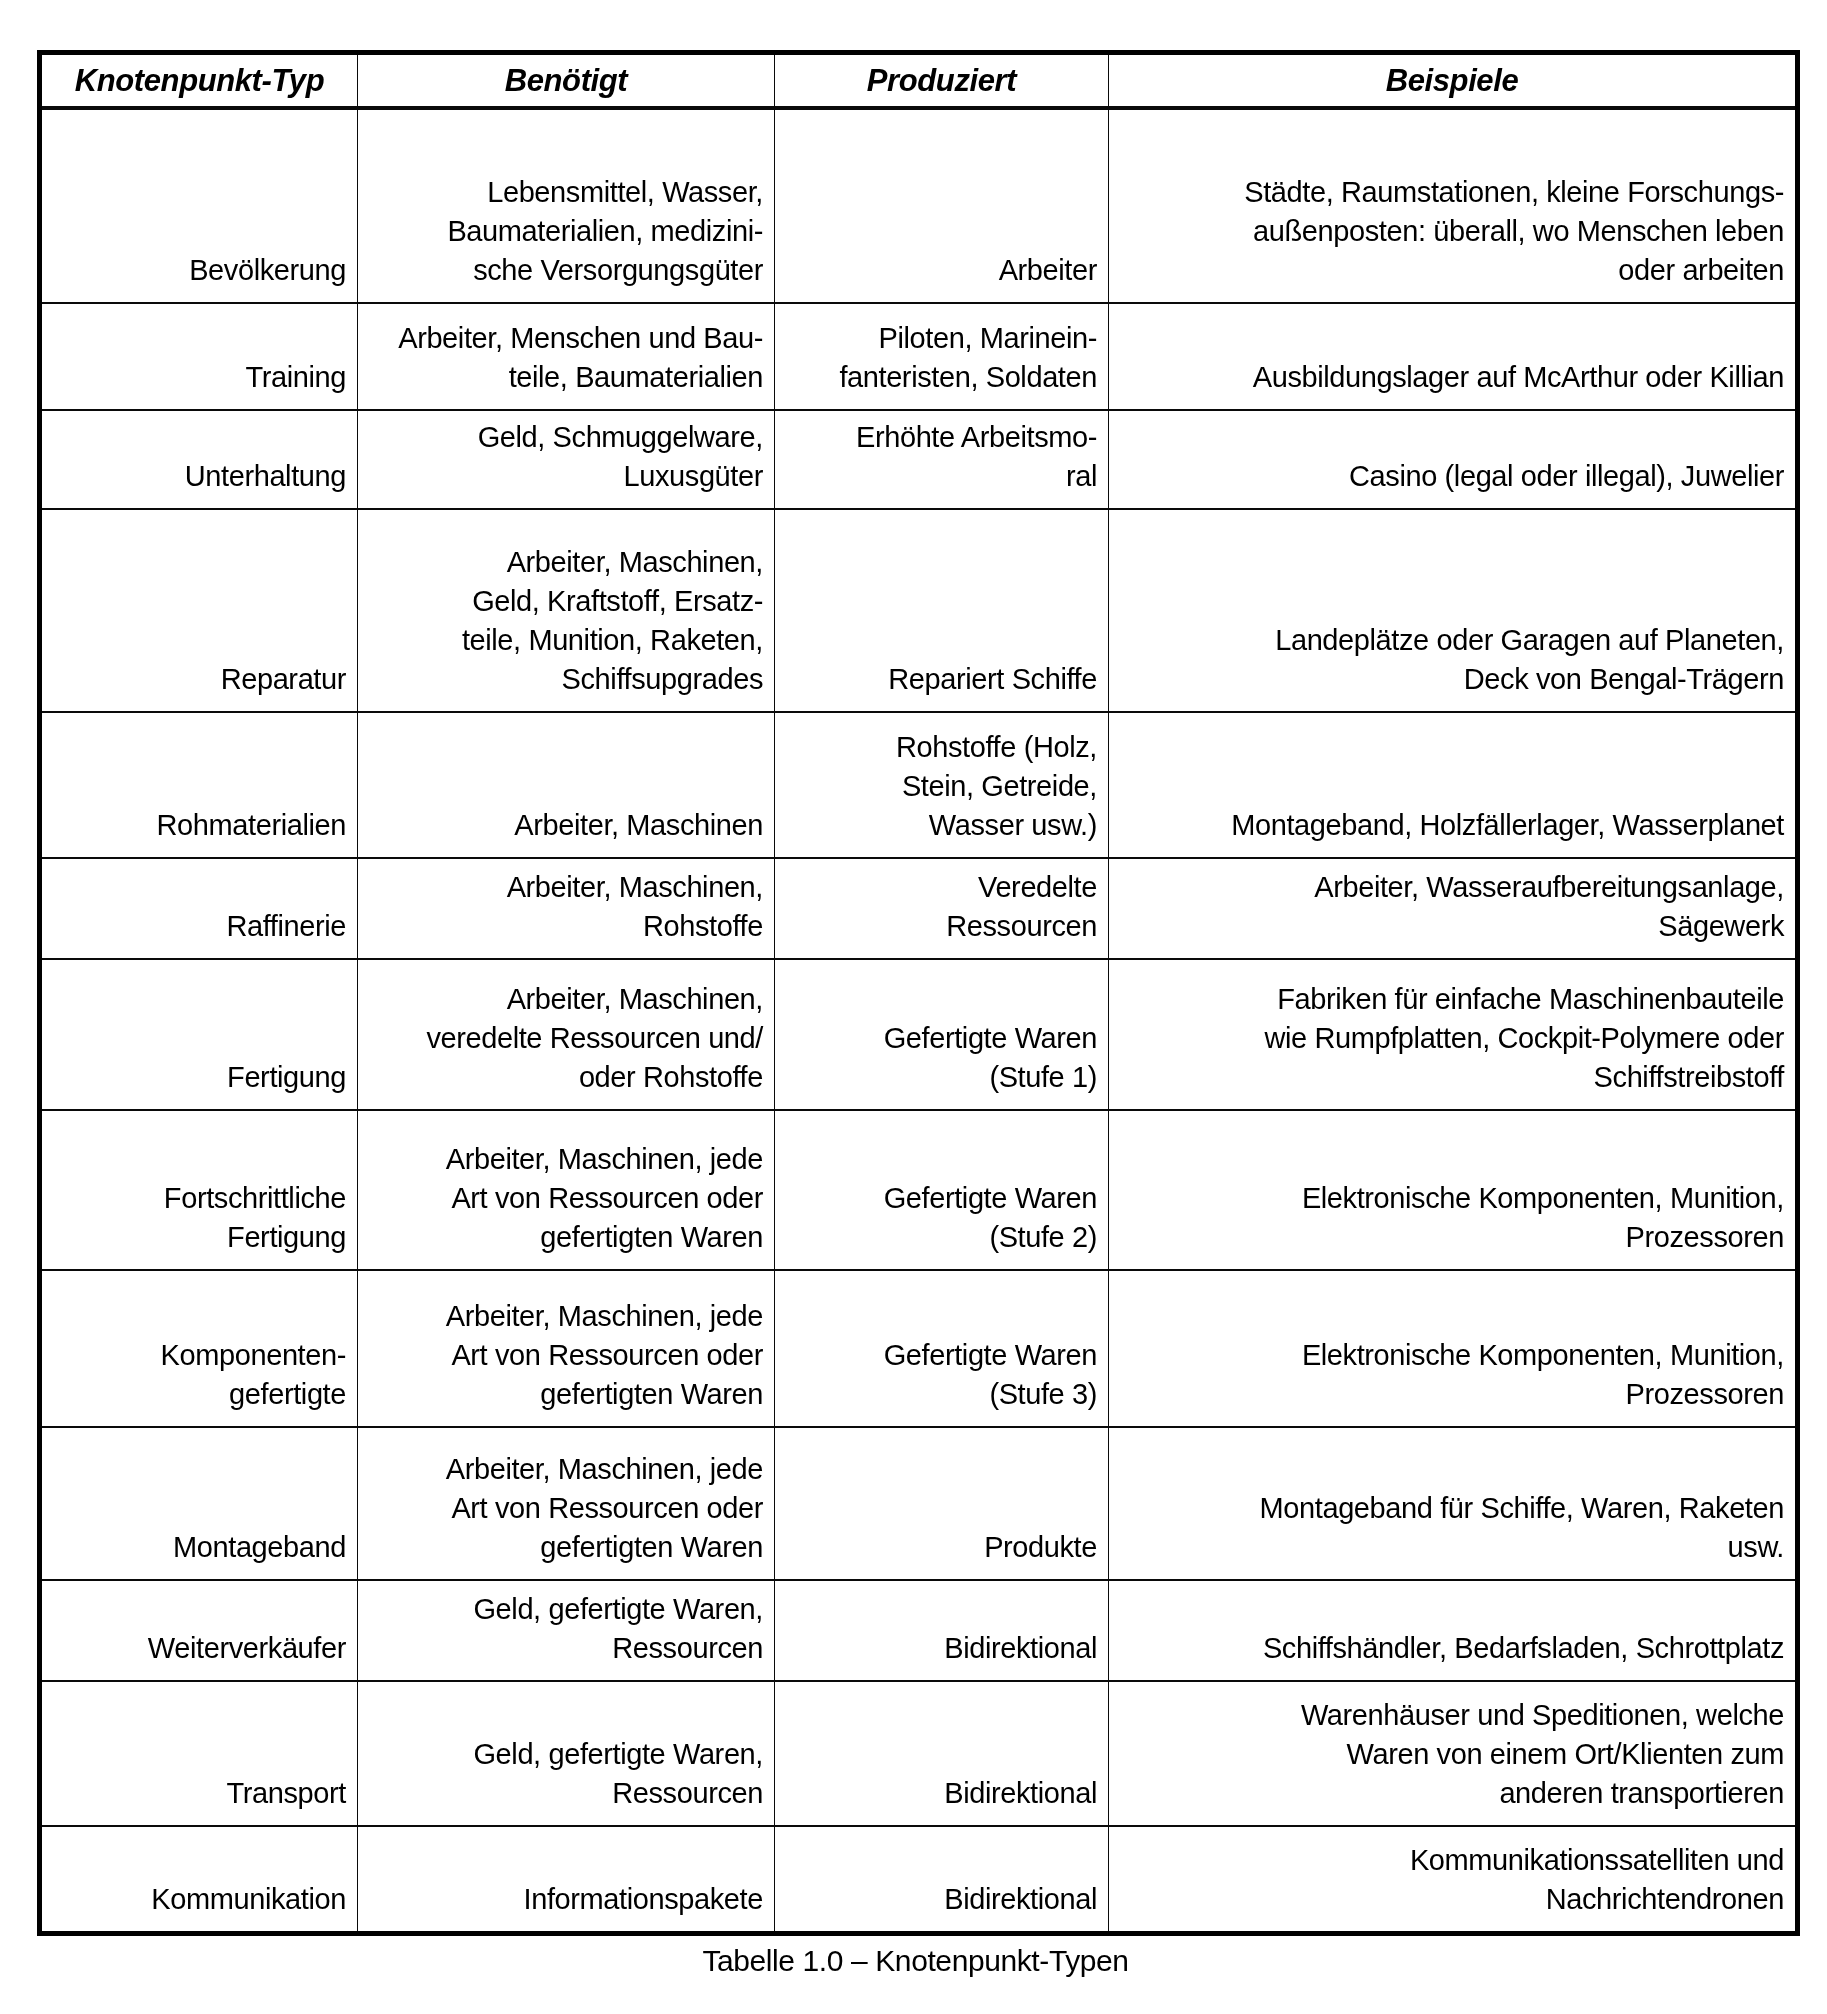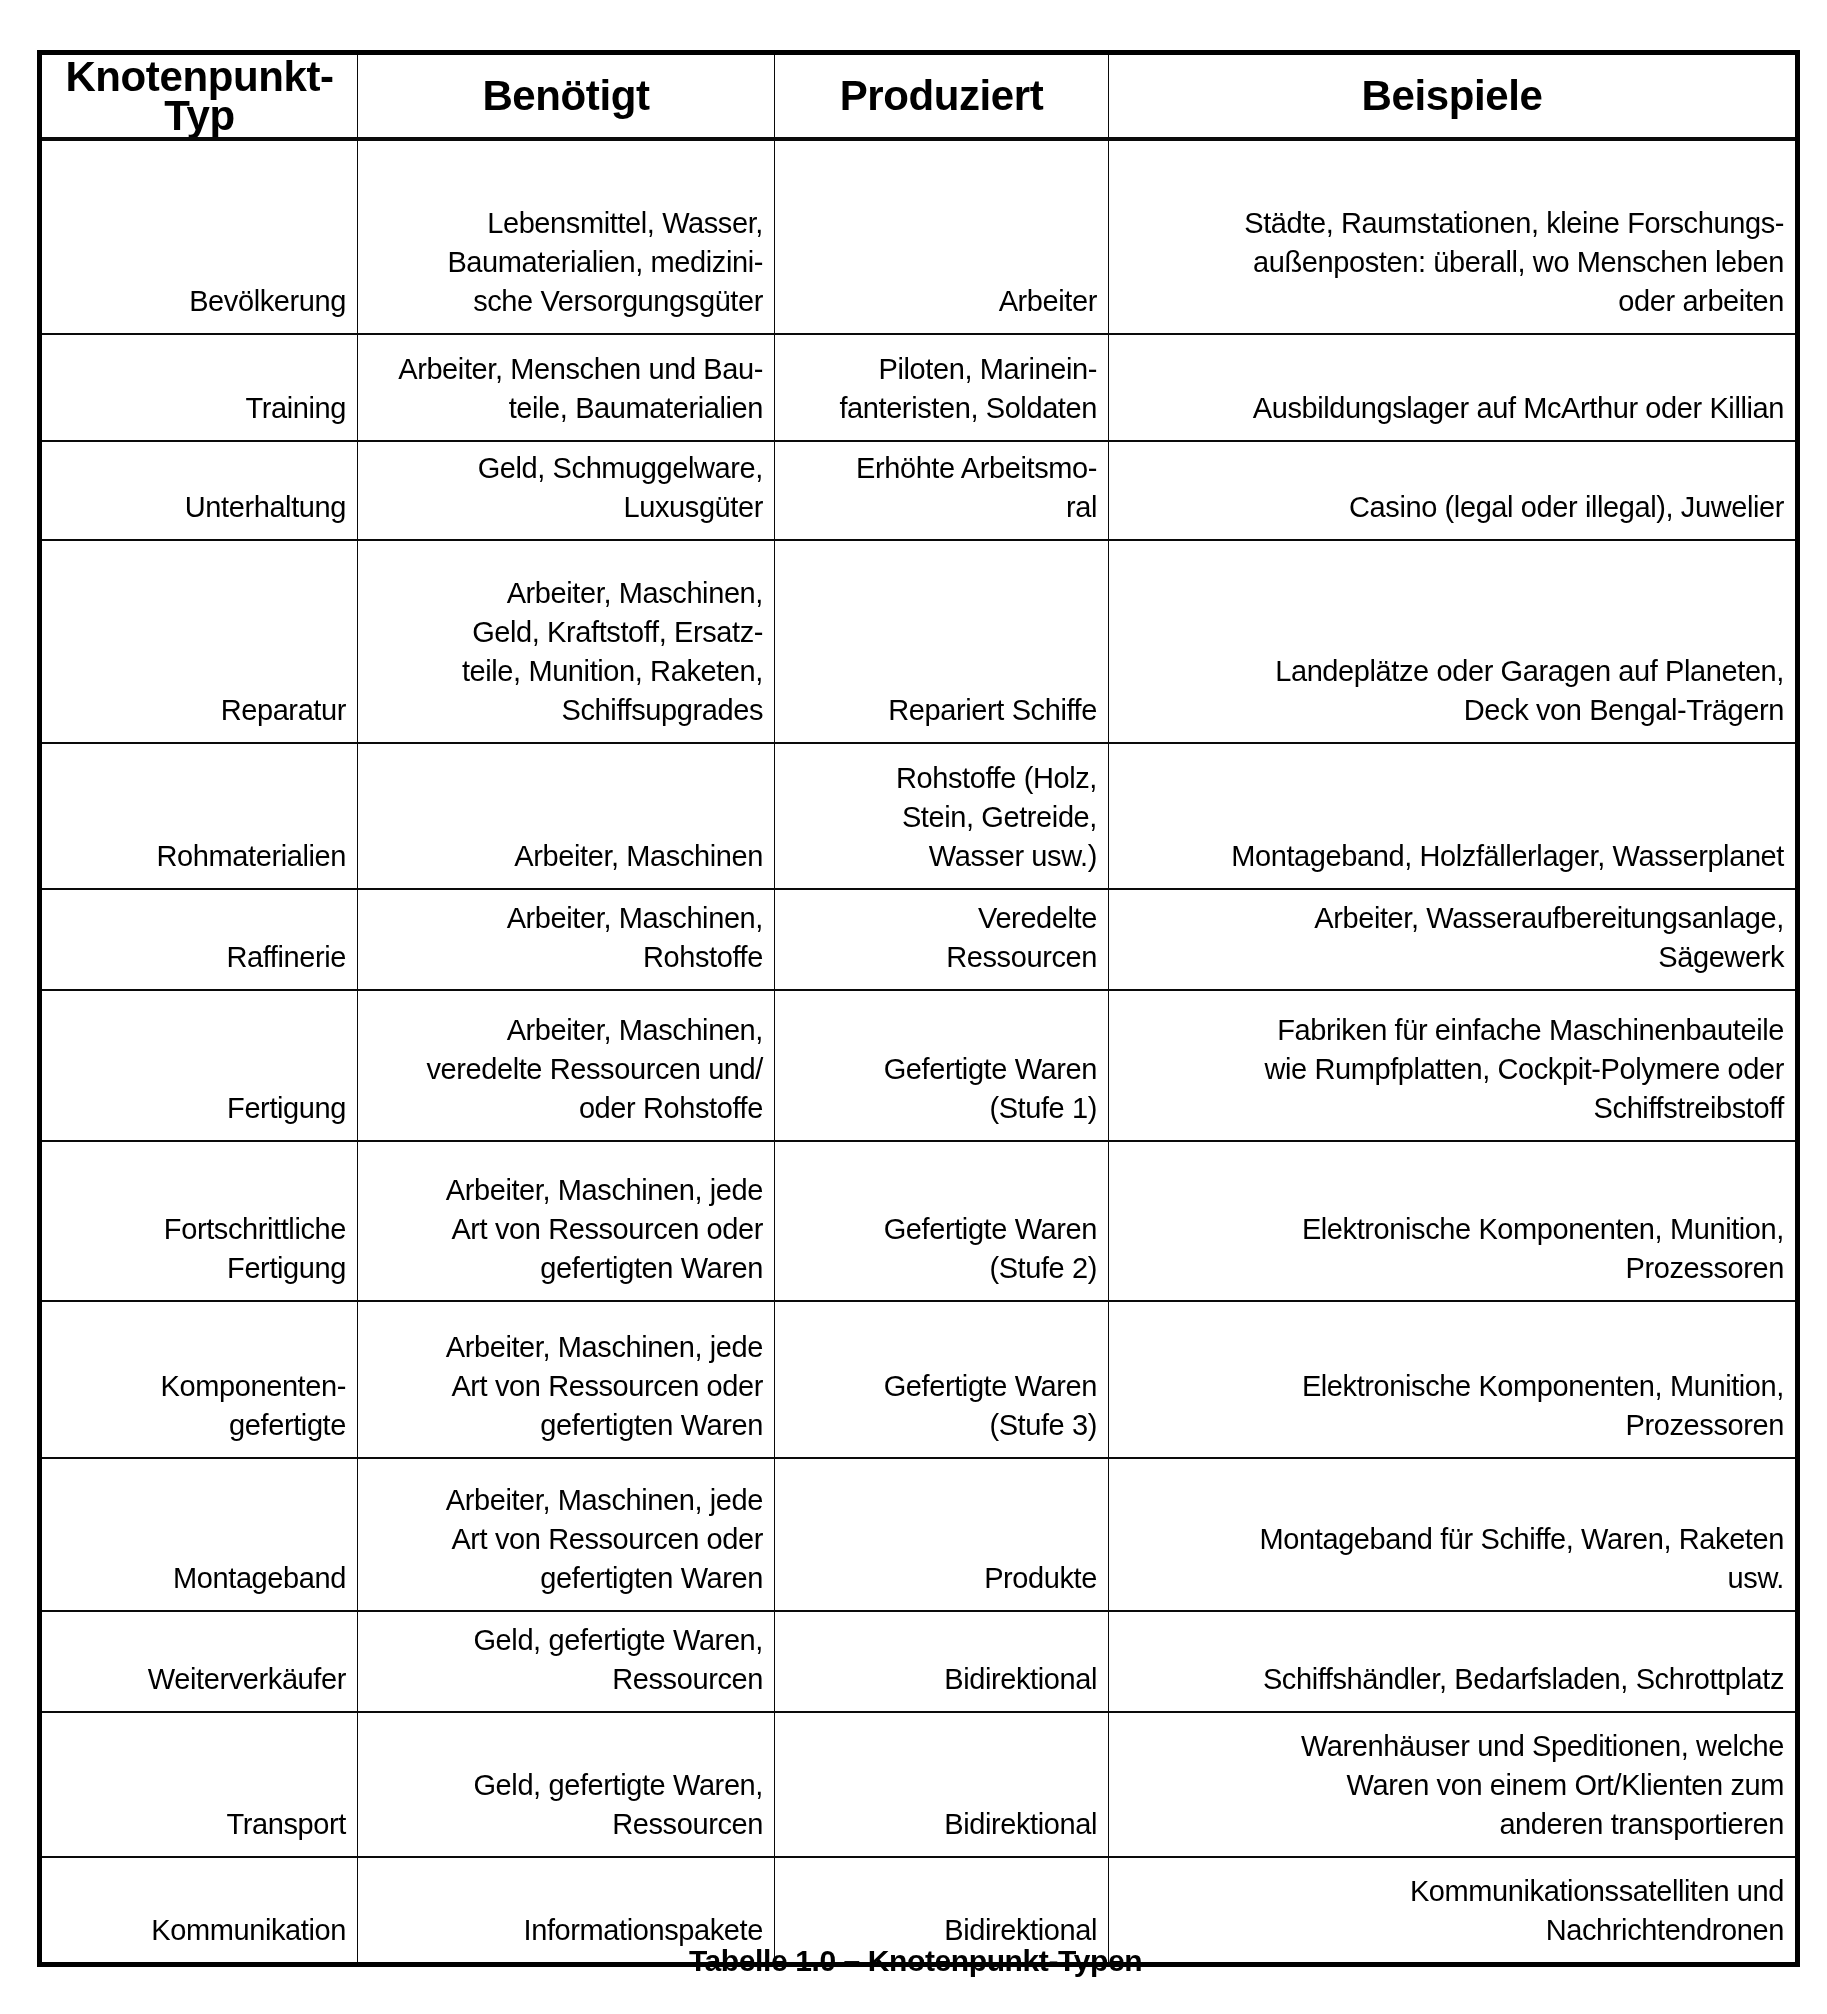--- a/index.html
+++ b/index.html
@@ -30,25 +30,26 @@
     border-bottom-width: 2.7px;
     font-size: 29px;
     line-height: 39px;
     letter-spacing: -0.4px;
     white-space: pre-line;
     overflow: hidden;
     box-sizing: border-box;
   }
   .node-table th {
     font-weight: bold;
-    font-size: 42px;
+    font-size: 31px;
     text-align: center;
     vertical-align: middle;
     padding: 1.8px 7.3px;
     border-bottom-width: 4.6px;
+    font-style: italic;
   }
   .node-table th:first-child {
     padding: 1.8px 1.8px;
   }
   .node-table td {
     vertical-align: bottom;
     text-align: right;
     padding: 3.7px 11px 12px 9.1px;
   }
   
@@ -66,21 +67,21 @@
   .node-table tbody tr:nth-child(11) { height: 101px; }
   .node-table tbody tr:nth-child(12) { height: 145px; }
   .node-table tbody tr:nth-child(13) { height: 108px; }
 
   .table-caption {
     position: absolute;
     left: 37px;
     top: 1944px;
     width: 1757px;
     text-align: center;
-    font-weight: bold;
+    font-weight: normal;
     font-size: 30px;
     letter-spacing: -0.4px;
   }
 </style>
 </head>
 <body>
 
 <table class="node-table">
   <colgroup>
     <col style="width:318px">

